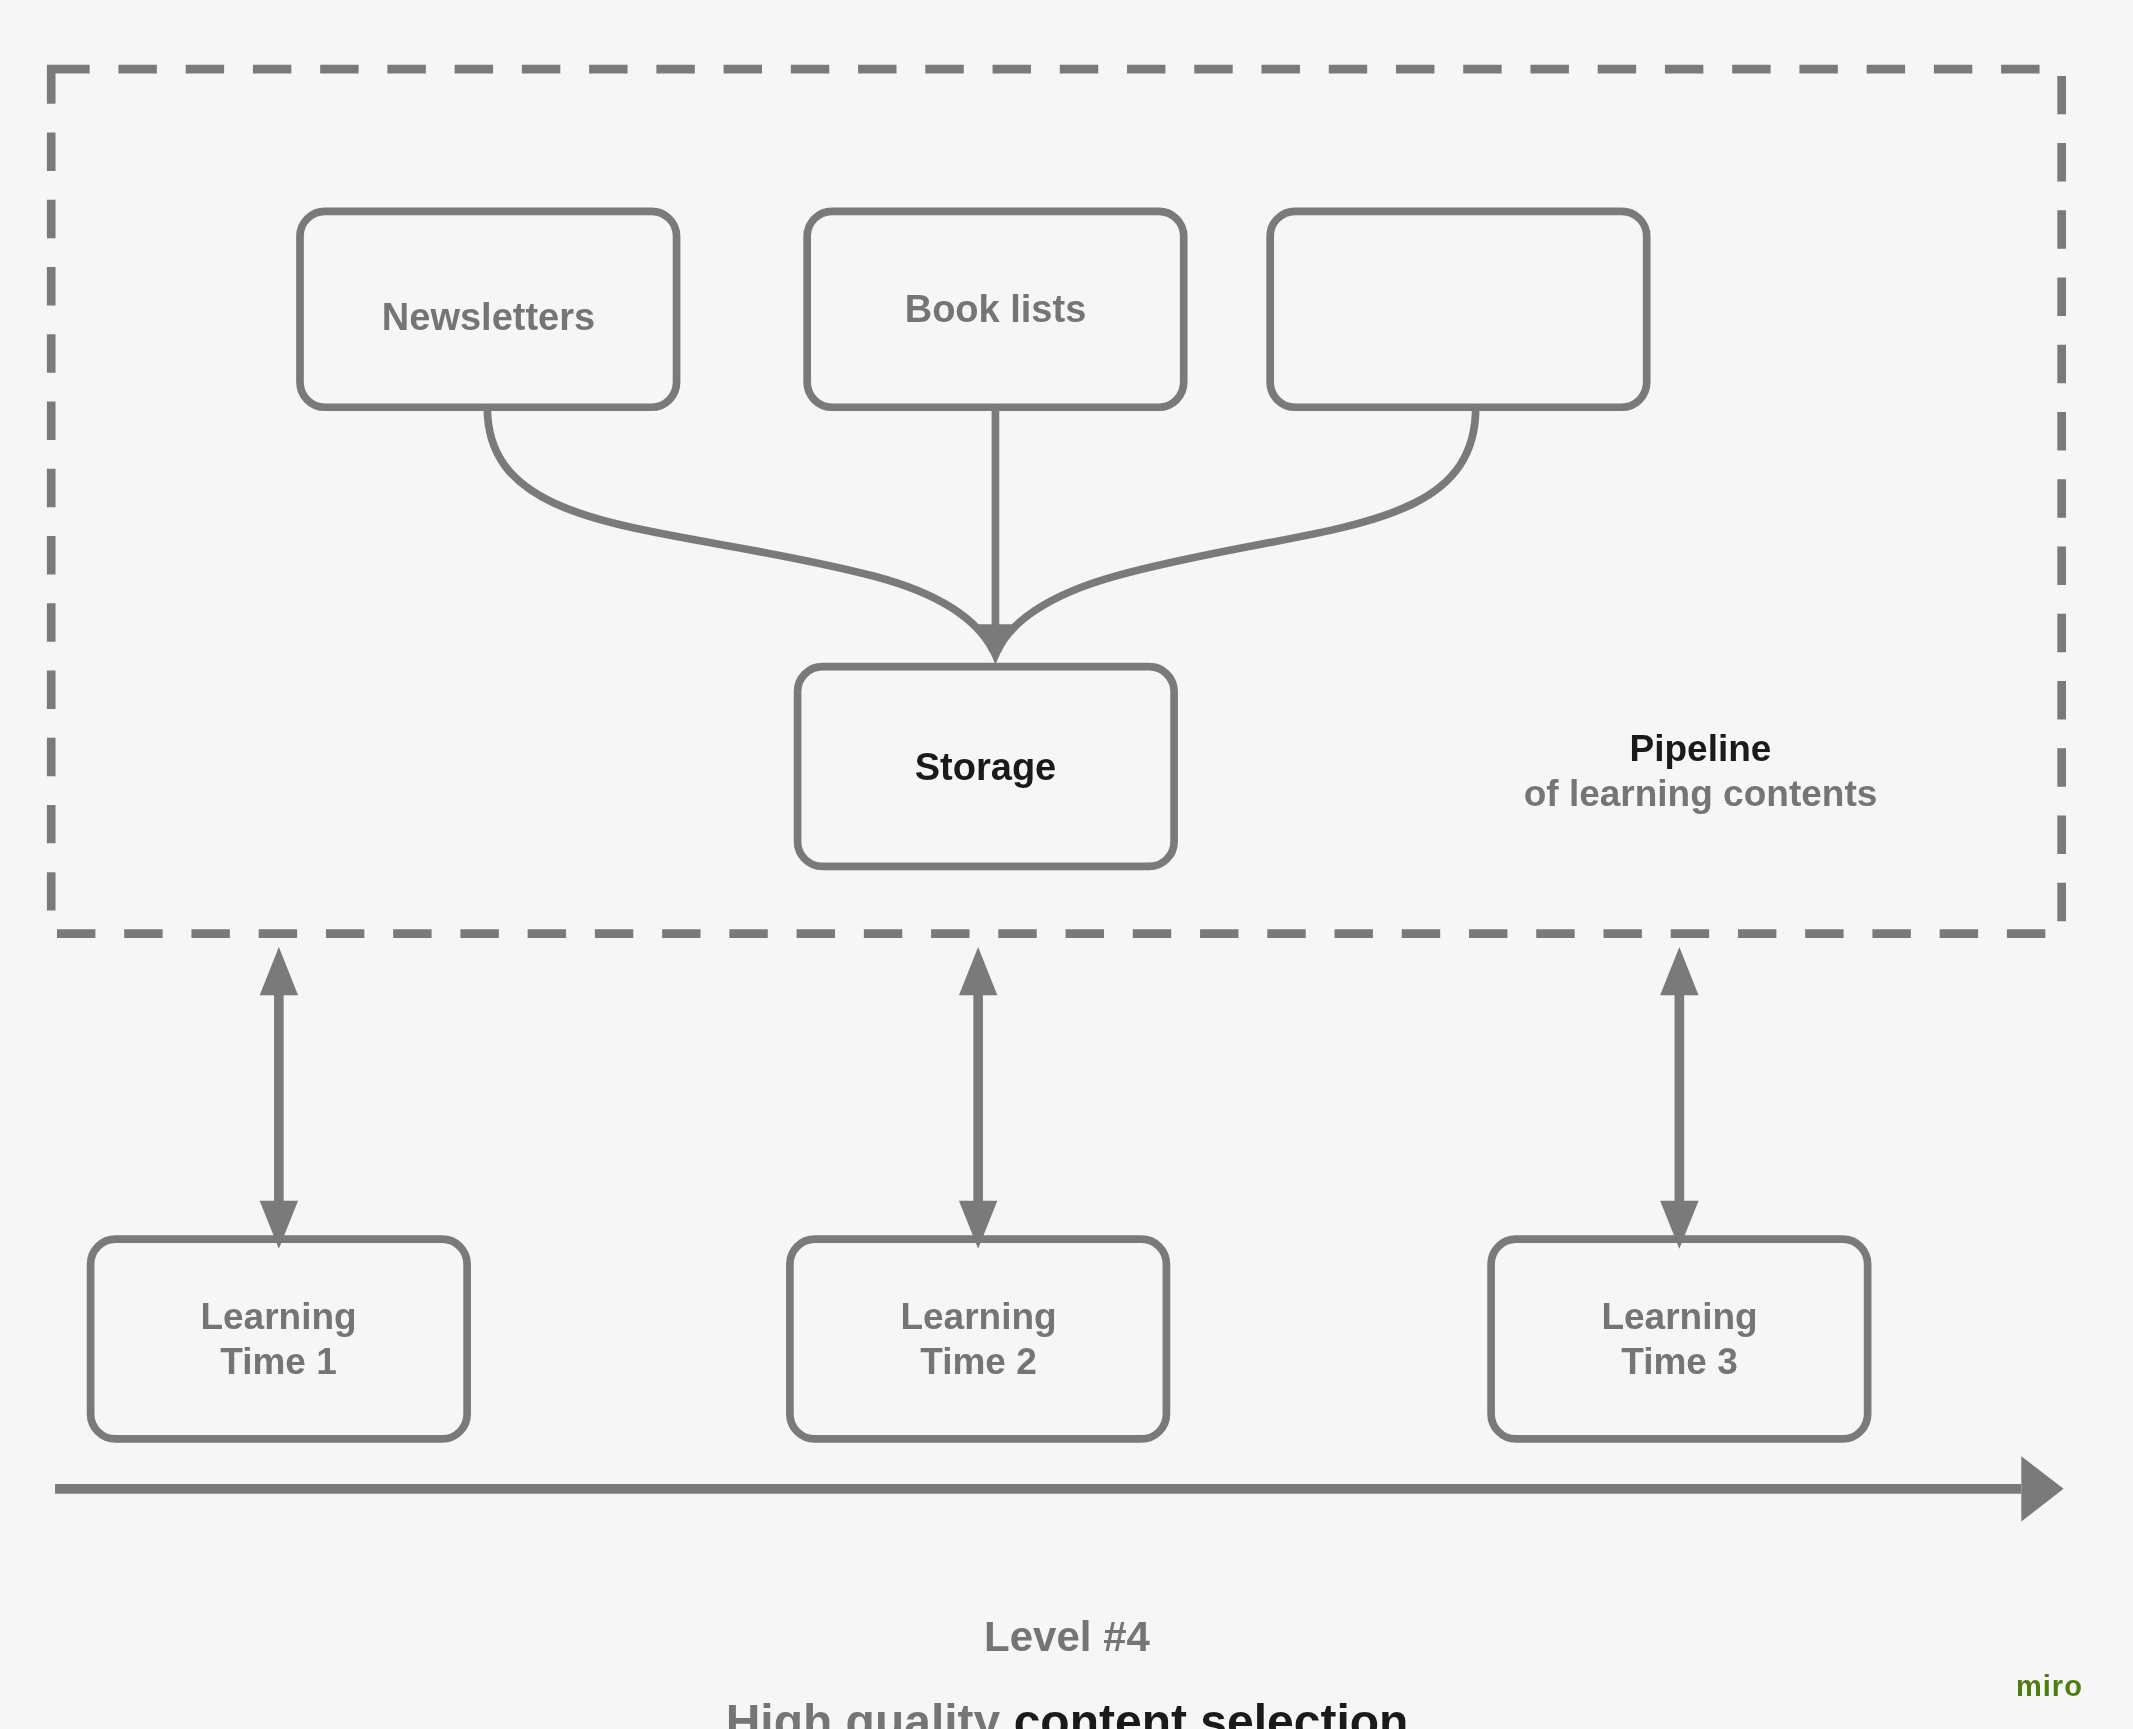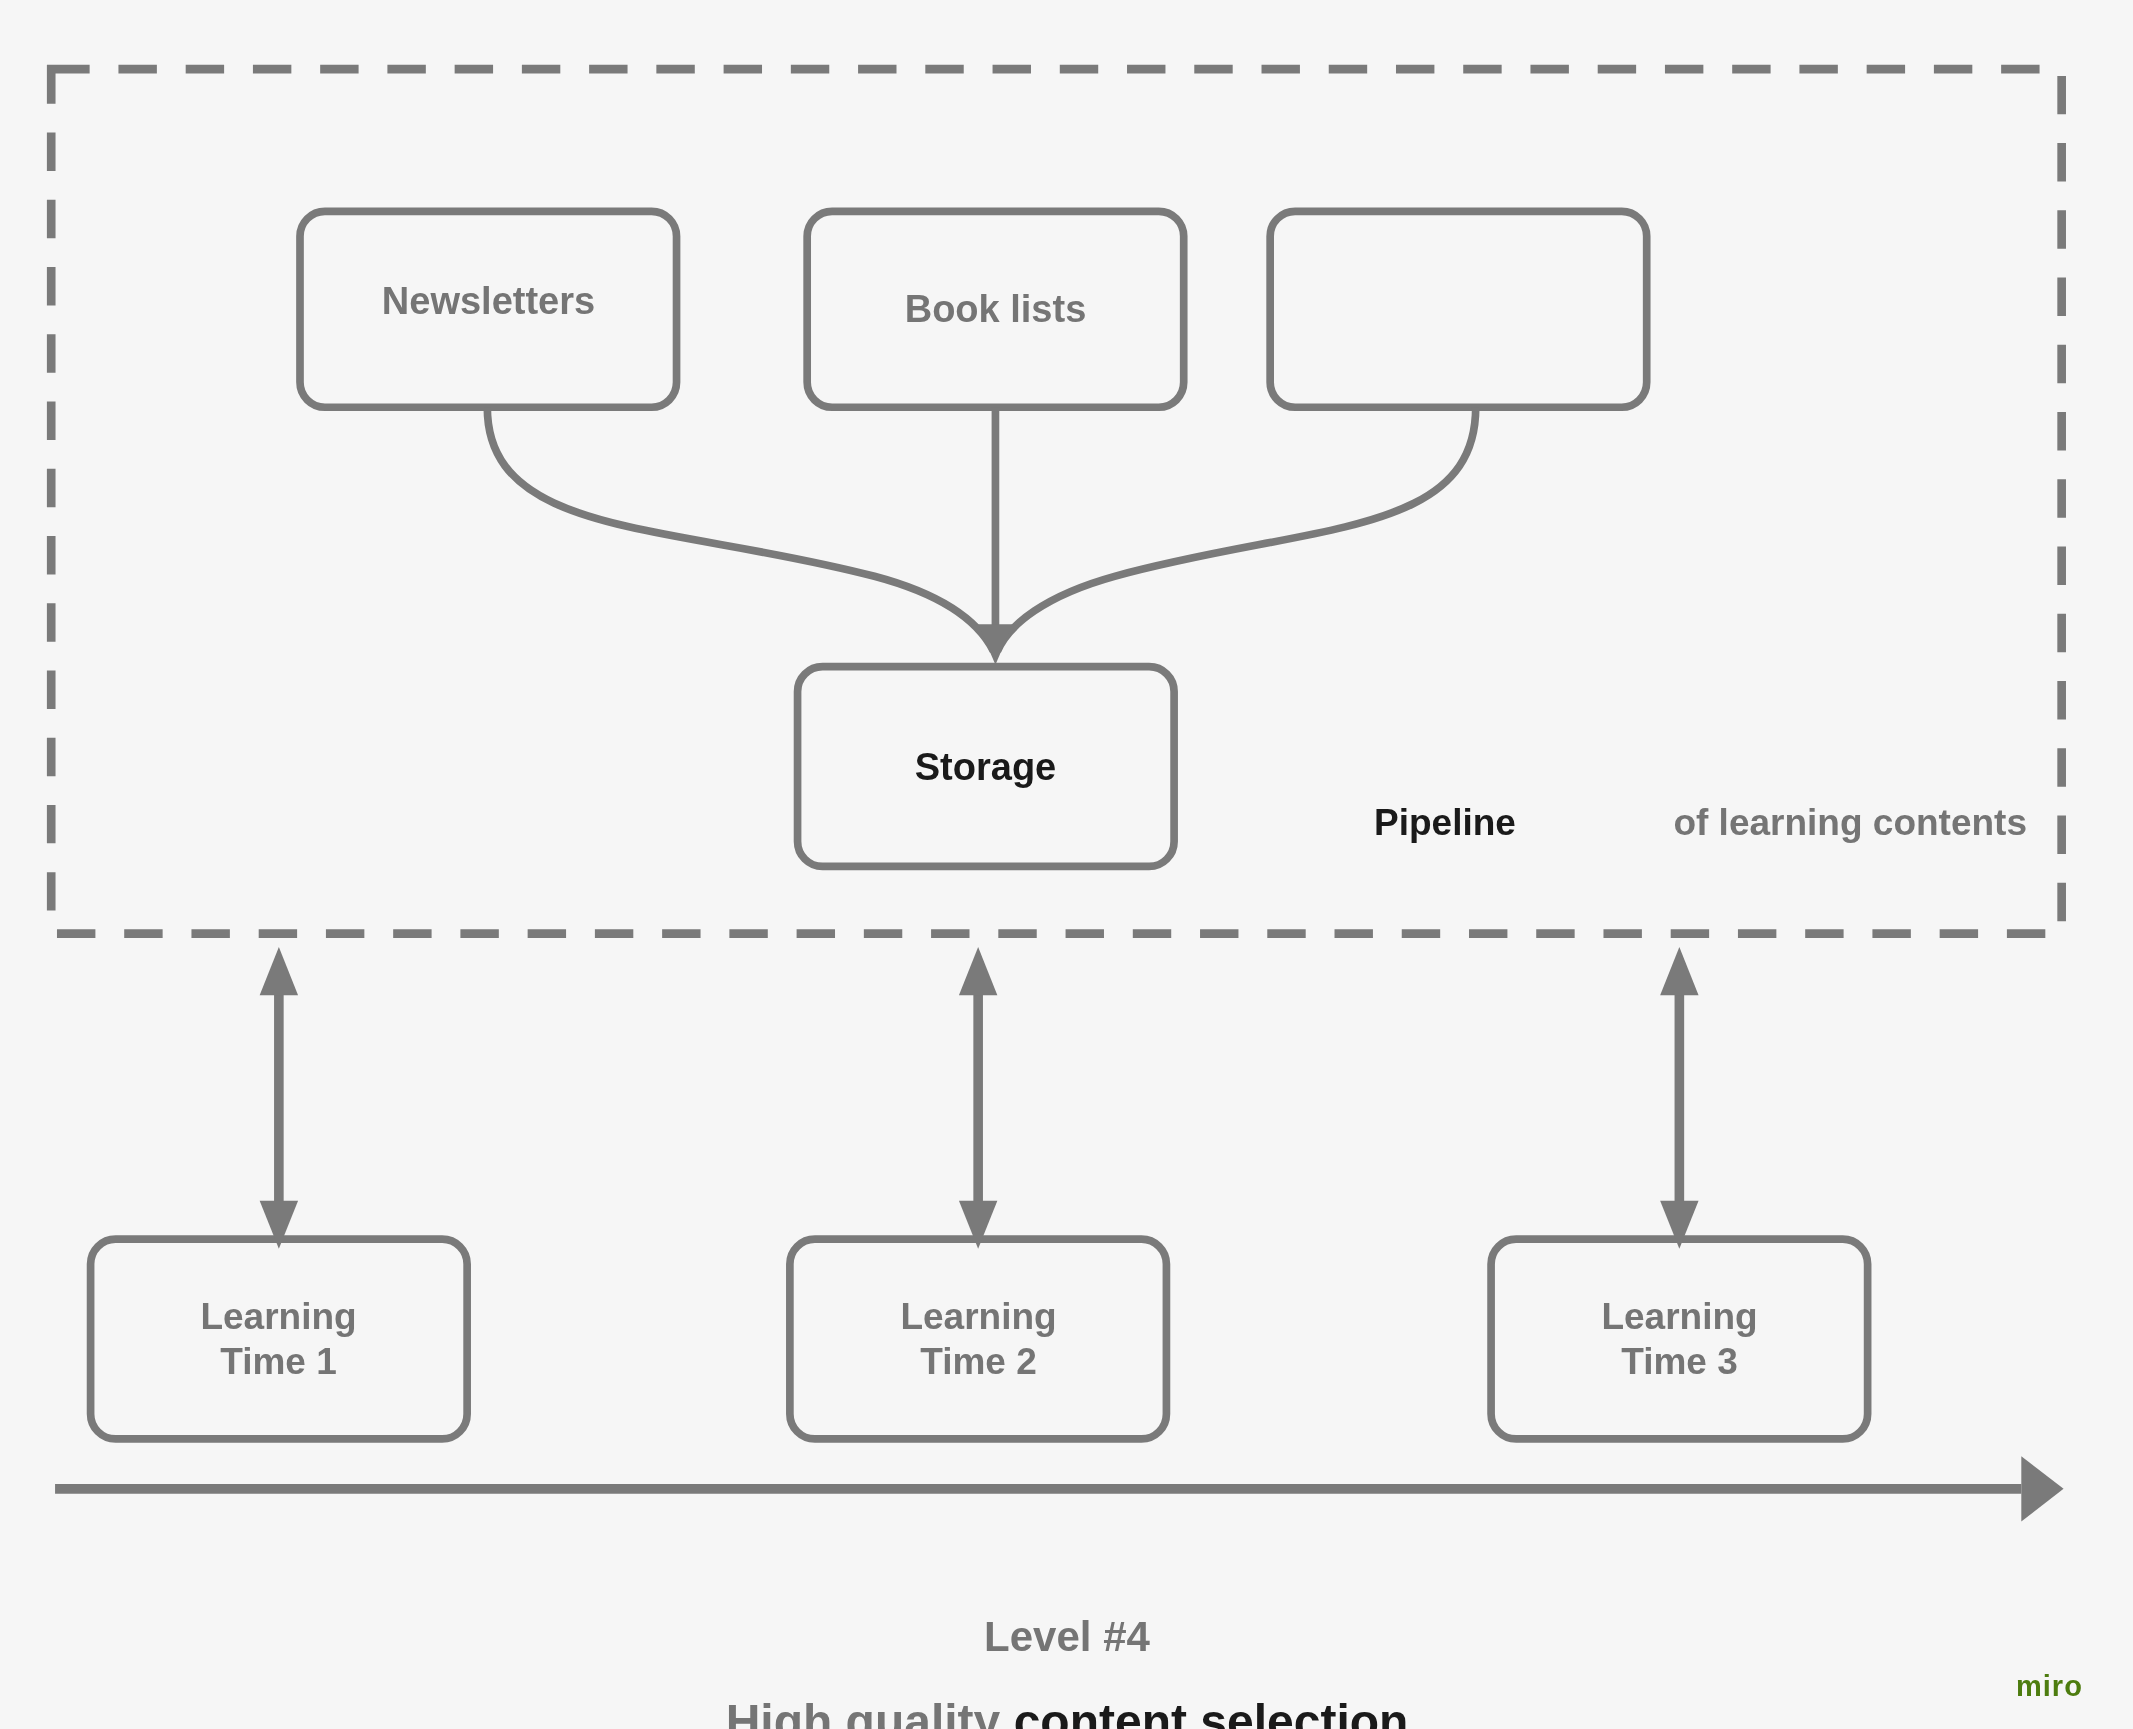--- a/index.html
+++ b/index.html
@@ -108,28 +108,28 @@
       <path d="M1728,1036 L1748,986 L1768,1036 Z" fill="#7a7a7a"></path>
       <path d="M1728,1250 L1748,1300 L1768,1250 Z" fill="#7a7a7a"></path>
     </g>
 
     <g>
       <line x1="57" y1="1550" x2="2104" y2="1550" stroke="#7a7a7a" stroke-width="10"></line>
       <path d="M2104,1516 L2148,1550 L2104,1584 Z" fill="#7a7a7a"></path>
     </g>
   </svg>
 
-  <div class="node-label label-gray" style="left:300px; top:203px; width:377px; height:196px; font-size:38px;">Newsletters</div>
+  <div class="node-label label-gray" style="left:300px; top:219px; width:377px; height:196px; font-size:38px;">Newsletters</div>
 
   <div class="node-label label-gray" style="left:807px; top:211px; width:377px; height:196px; font-size:38px;">Book lists</div>
 
 
   <div class="node-label label-dark" style="left:797px; top:667px; width:377px; height:200px; font-size:38px;">Storage</div>
 
-  <div class="node-label" style="left:1374px; top:794px; width:653px; height:58px; justify-content:space-between; font-size:37px;">
+  <div class="node-label" style="left:1374px; top:742px; width:653px; height:58px; justify-content:center; font-size:37px;flex-direction:column;">
     <span class="label-dark">Pipeline</span><span class="label-gray"> of learning contents</span>
   </div>
 
   <div class="node-label label-gray" style="left:90px; top:1239px; width:377px; height:200px; font-size:37px; flex-direction:column;">
     <span>Learning</span>
     <span>Time 1</span>
   </div>
 
   <div class="node-label label-gray" style="left:790px; top:1239px; width:377px; height:200px; font-size:37px; flex-direction:column;">
     <span>Learning</span>

